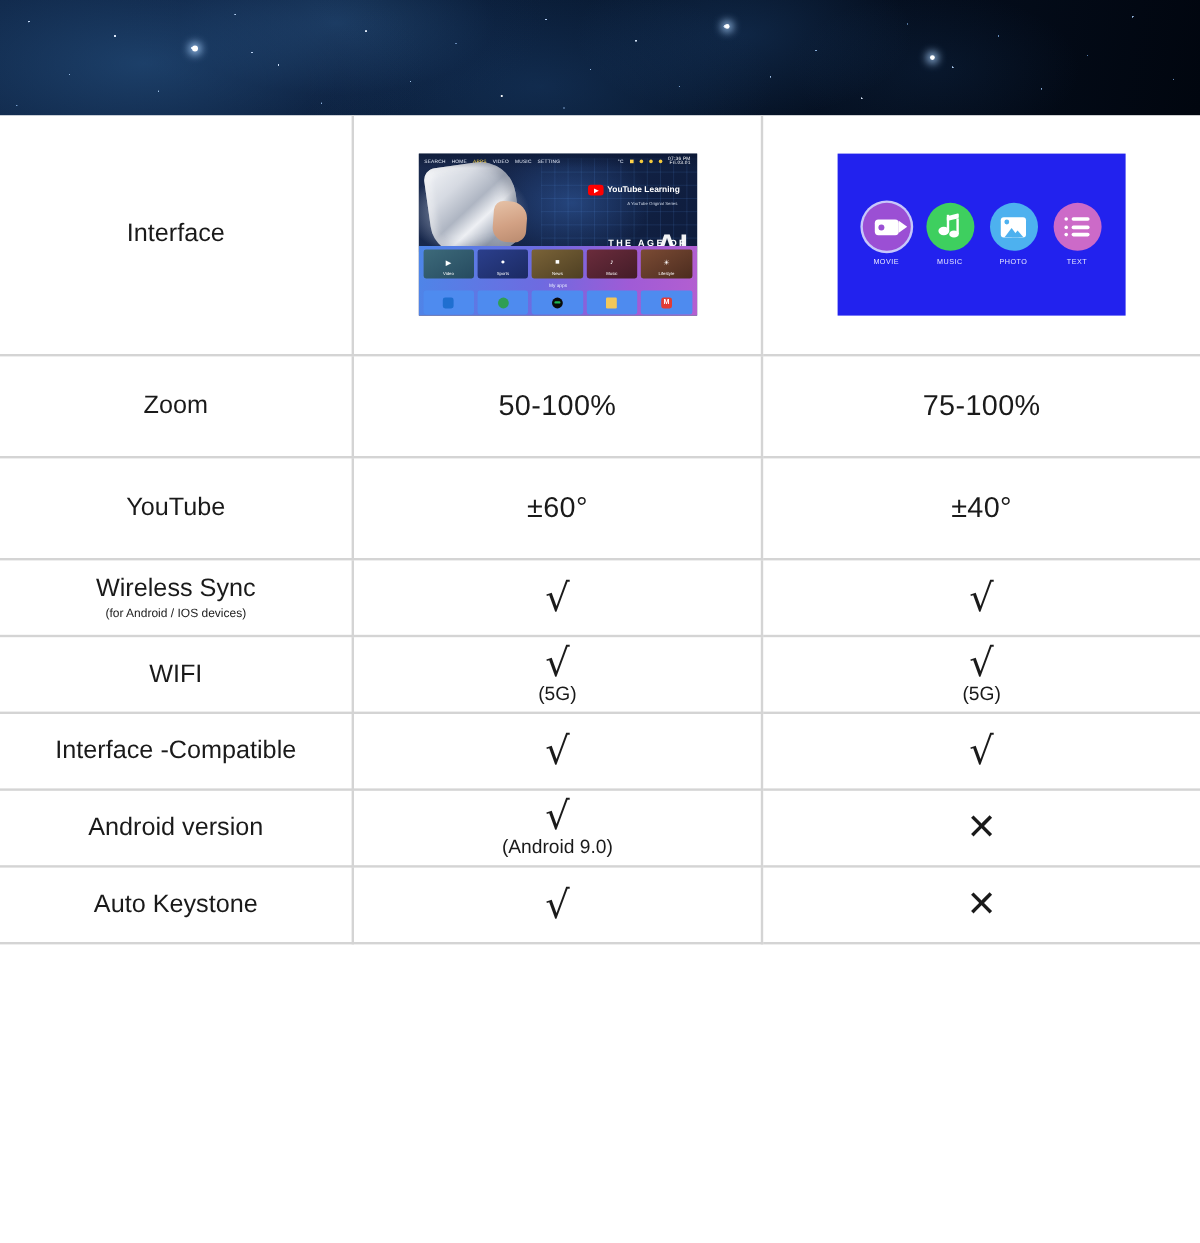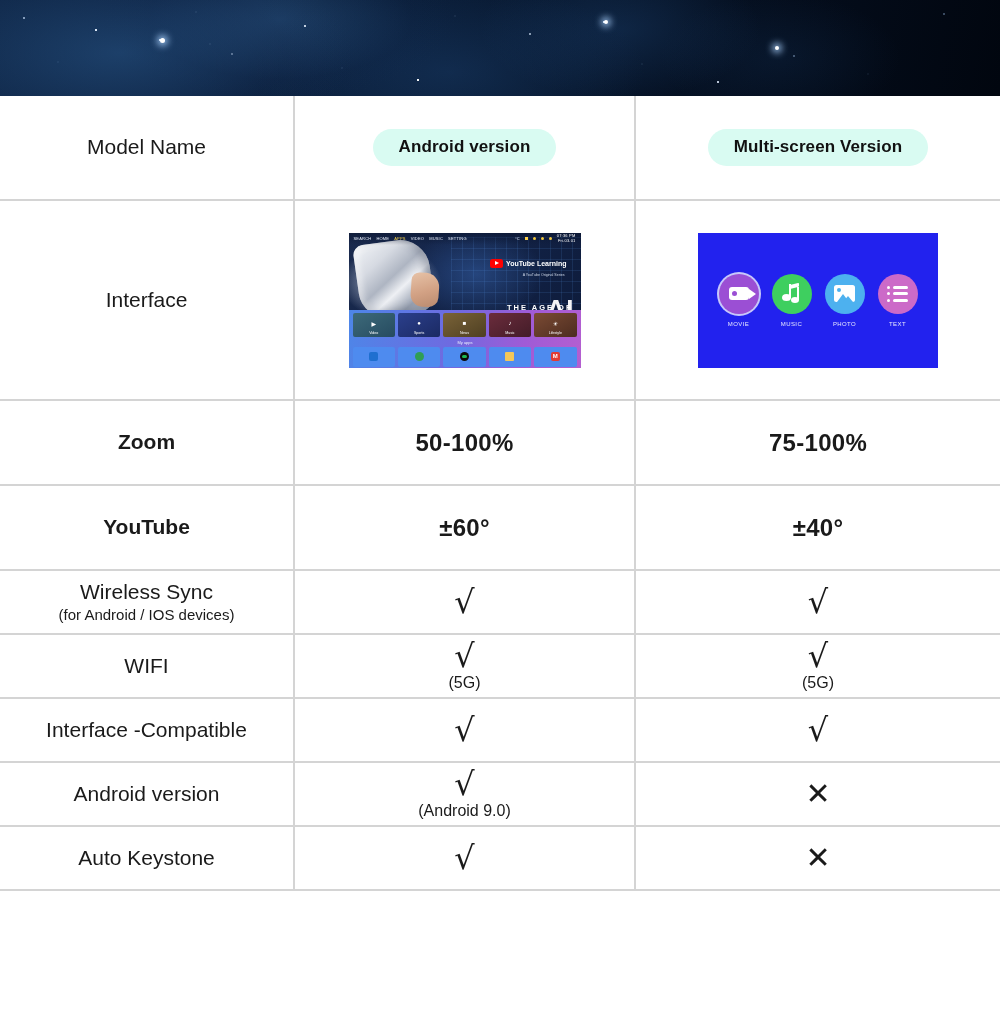--- a/index.html
+++ b/index.html
@@ -108,25 +108,25 @@
     font-weight: 400;
     padding: 0 4px;
   }
   .spec-table tr:last-child td { border-bottom: 2px solid #d4d4d4; }
   .col-label { width: 294px; border-right: 2px solid #d4d4d4; }
   .col-a { width: 341px; border-right: 2px solid #d4d4d4; }
   .col-b { width: 365px; }
 
   .row-header td { height: 104px; border-bottom: 2px solid #d4d4d4; }
   .row-interface td { height: 200px; }
-  .row-std td { height: 85px; font-weight: bold; }
+  .row-std td { height: 85px; }
   .row-wide td { height: 64px; }
 
   .label-main { font-size: 21px; line-height: 1.25; }
-  .label-sub  { font-size: 15px; line-height: 1.3; margin-top: 0; }
+  .label-sub  { font-size: 10px; line-height: 1.3; margin-top: 0; }
 
   .badge {
     display: inline-block;
     background: #d9fbf2;
     border-radius: 22px;
     padding: 9px 26px;
     font-size: 17px;
     font-weight: bold;
     color: #111111;
     letter-spacing: 0.1px;
@@ -319,31 +319,20 @@
   <div class="banner">
     <div class="stars"></div>
     <div class="glow-star" style="left:160px; top:38px;"></div>
     <div class="glow-star" style="left:604px; top:20px; width:4px; height:4px;"></div>
     <div class="glow-star" style="left:775px; top:46px; width:4px; height:4px;"></div>
   </div>
 
   <table class="spec-table">
 
     <tbody>
-        <tr class="row-header">
-      <td class="col-label">
-        <div class="label-main">Model Name</div>
-      </td>
-      <td class="col-a">
-        <span class="badge">Android version</span>
-      </td>
-      <td class="col-b">
-        <span class="badge">Multi-screen Version</span>
-      </td>
-    </tr>
 
     <tr class="row-interface">
       <td class="col-label">
         <div class="label-main">Interface</div>
       </td>
       <td class="col-a">
         <div class="shot-wrap">
           <div class="android-ui">
             <div class="atv-hero">
               <div class="atv-grid"></div>

